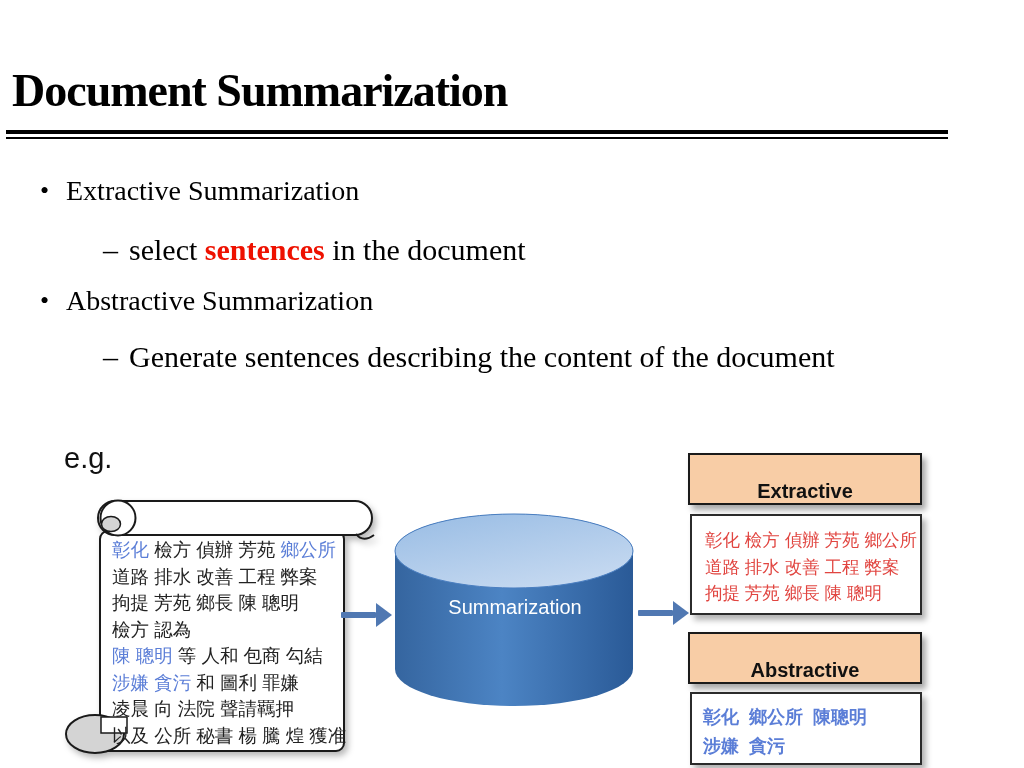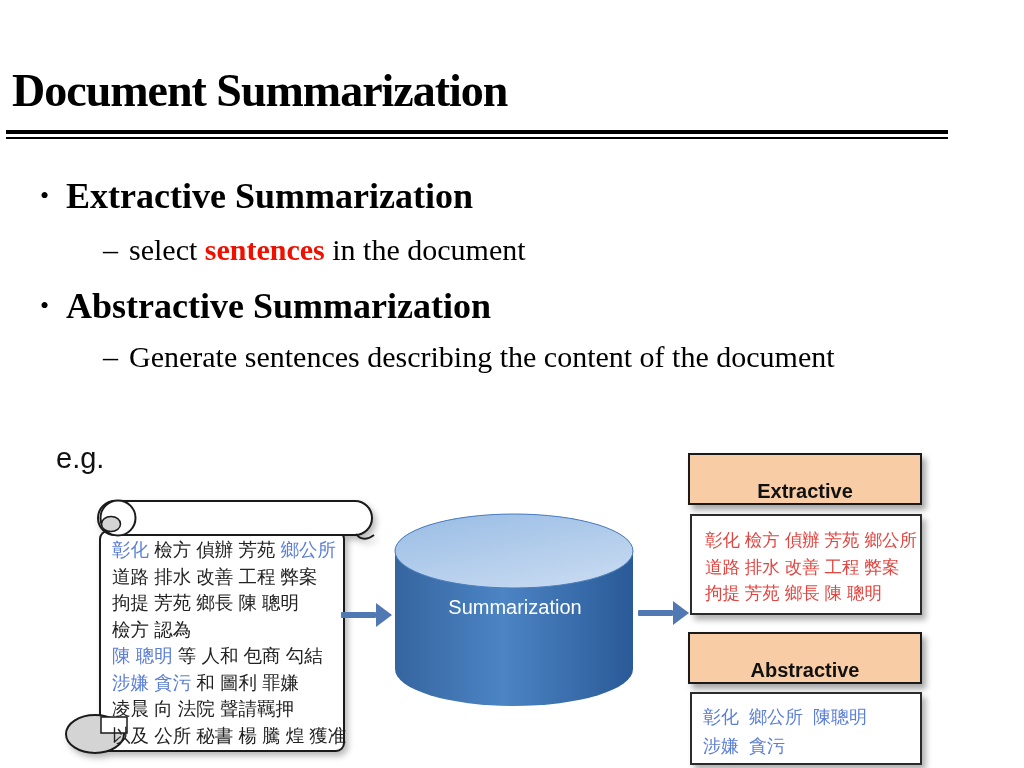--- a/index.html
+++ b/index.html
@@ -11,31 +11,31 @@
   .title{
     position:absolute;left:12px;top:22px;margin:0;
     font-size:46px;font-weight:bold;line-height:1.15;letter-spacing:-1px;
   }
   .rule{position:absolute;left:6px;width:1014px;background:#000;}
   .rule-thick{top:87px;height:4px;}
   .rule-thin{top:94px;height:2px;}
   
   .bullet{position:absolute;display:flex;align-items:center;}
   .bullet .marker{font-size:26px;width:14px;margin-right:12px;}
-  .bullet .btxt{font-size:36px;font-weight:bold;white-space:nowrap;}
+  .bullet .btxt{font-size:28px;font-weight:normal;white-space:nowrap;}
   .b1{left:40px;top:132px;}
   .b2{left:40px;top:242px;}
   .sub{position:absolute;display:flex;align-items:baseline;font-size:30px;}
   .sub .dash{margin-right:11px;}
   .sub1{left:103px;top:190px;}
   .sub2{left:103px;top:297px;}
   .hl-red{color:var(--sentence-red,#ee1100);font-weight:bold;}
   .sub .stxt{white-space:pre;}
   
-  .eg{position:absolute;left:56px;top:399px;font-family:"Liberation Sans",sans-serif;font-size:29px;color:#111;}
+  .eg{position:absolute;left:64px;top:399px;font-family:"Liberation Sans",sans-serif;font-size:29px;color:#111;}
   
   .scroll-wrap{position:absolute;left:60px;top:450px;width:320px;height:270px;}
   .scroll-wrap svg{position:absolute;left:0;top:0;filter:drop-shadow(3px 4px 3px rgba(0,0,0,.28));}
   .scroll-text{
     position:absolute;left:52px;top:44px;width:240px;
     font-family:"Liberation Sans",sans-serif;font-size:18.5px;line-height:26.5px;
   }
   .s-line{white-space:pre;}
   .cjk-blue{color:var(--cjk-blue,#5b7ed7);}
   .cjk-black{color:#222;}
@@ -60,21 +60,21 @@
   }
   .hdr-extractive{top:410px;}
   .hdr-abstractive{top:589px;}
   .out-box{
     position:absolute;left:690px;width:232px;background:#fff;
     border:2px solid #2b2b2b;box-sizing:border-box;
     font-family:"Liberation Sans",sans-serif;
     box-shadow:4px 5px 6px rgba(0,0,0,.3);
   }
   .out-extractive{top:471px;height:101px;padding:11px 0 0 13px;font-size:17.5px;line-height:26.5px;color:var(--extract-red,#e14540);}
-  .out-abstractive{top:649px;height:73px;padding:9px 16px 0 11px;font-size:18px;line-height:29px;color:var(--cjk-blue,#5b7ed7);}
+  .out-abstractive{top:649px;height:73px;padding:9px 16px 0 11px;font-size:18px;line-height:29px;color:var(--cjk-blue,#5b7ed7);font-weight:bold;}
   .out-line{white-space:pre;}
 </style>
 </head>
 <body>
 
 <div class="slide">
 
   <h1 class="title">Document Summarization</h1>
   <div class="rule rule-thick"></div>
   <div class="rule rule-thin"></div>

